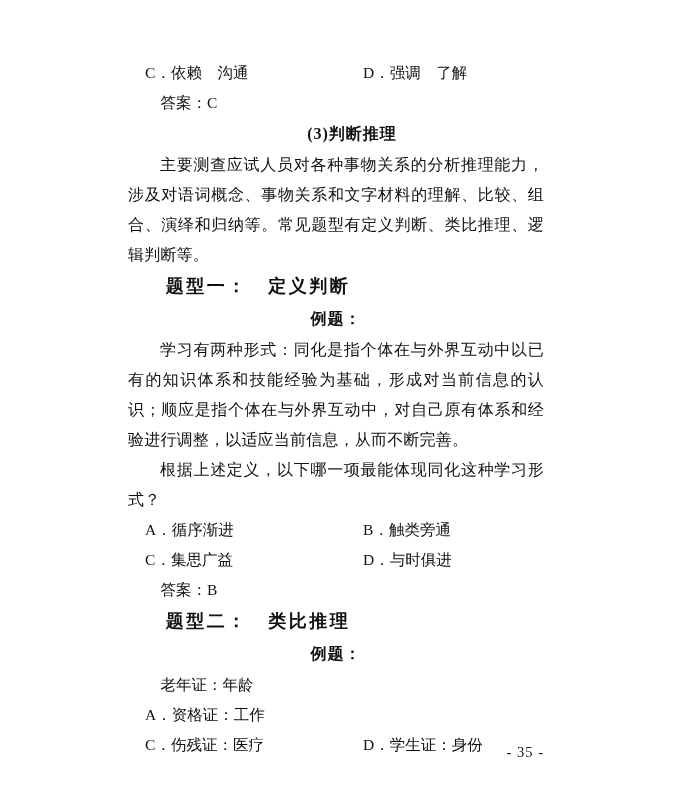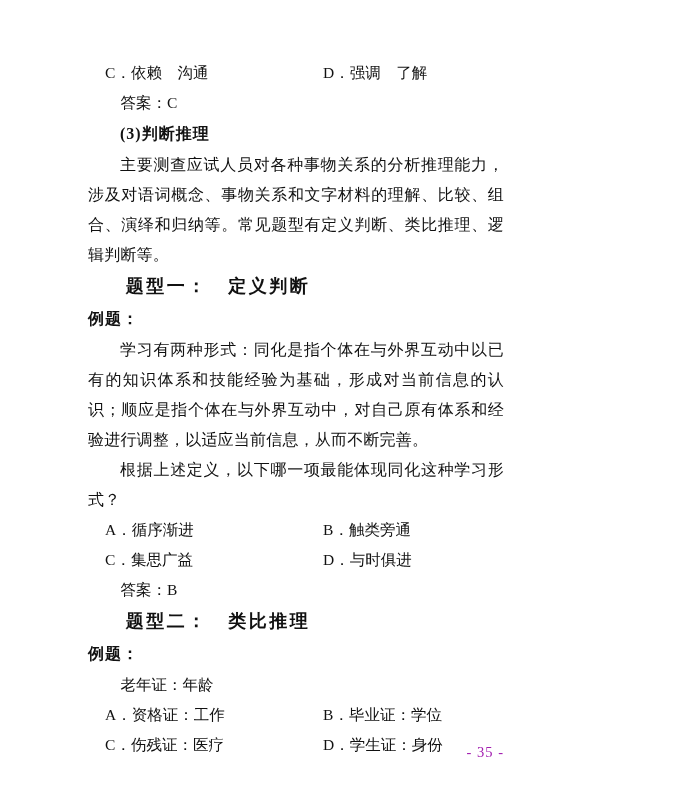--- a/index.html
+++ b/index.html
@@ -14,36 +14,38 @@
     color: #111111;
     position: relative;
     overflow: hidden;
   }
   .page {
     position: relative;
     width: 562px;
     height: 799px;
     box-sizing: border-box;
     padding: 58px 58px 46px 88px;
+    margin-left: 40px;
   }
   .body-para {
     font-size: 16px;
     line-height: 30px;
     text-align: justify;
     text-justify: inter-ideograph;
     letter-spacing: 0.2px;
   }
   .indent2 {
     text-indent: 2em;
   }
   .heading {
     font-size: 16px;
     line-height: 32px;
     font-weight: bold;
     letter-spacing: 1px;
+    text-align: center;
   }
   .heading.indent {
     padding-left: 2em;
   }
   .sub-heading {
     font-size: 18px;
     line-height: 33px;
     font-weight: bold;
     letter-spacing: 2.5px;
     padding-left: 2.1em;
@@ -68,21 +70,21 @@
     padding-left: 2.1em;
     white-space: nowrap;
     font-family: Liberation Serif, serif;
   }
   .page-number {
     position: absolute;
     right: 58px;
     bottom: 38px;
     font-size: 14.5px;
     letter-spacing: 1px;
-    color: #a21caf;
+    color: #0f172a;
   }
 </style>
 </head>
 <body>
 
 <div class="page">
 
   <div class="opt-row">
     <span class="col-a">C．依赖　沟通</span>
     <span class="col-b">D．强调　了解</span>
@@ -117,21 +119,20 @@
 
   <div class="sub-heading">题型二：　类比推理</div>
 
 
   <div class="heading">例题：</div>
 
   <div class="answer-row">老年证：年龄</div>
 
   <div class="opt-row">
     <span class="col-a">A．资格证：工作</span>
-    <span class="col-b">B．毕业证：学位</span>
   </div>
 
   <div class="opt-row">
     <span class="col-a">C．伤残证：医疗</span>
     <span class="col-b">D．学生证：身份</span>
   </div>
 
   <div class="page-number">- 35 -</div>
 
 </div>

